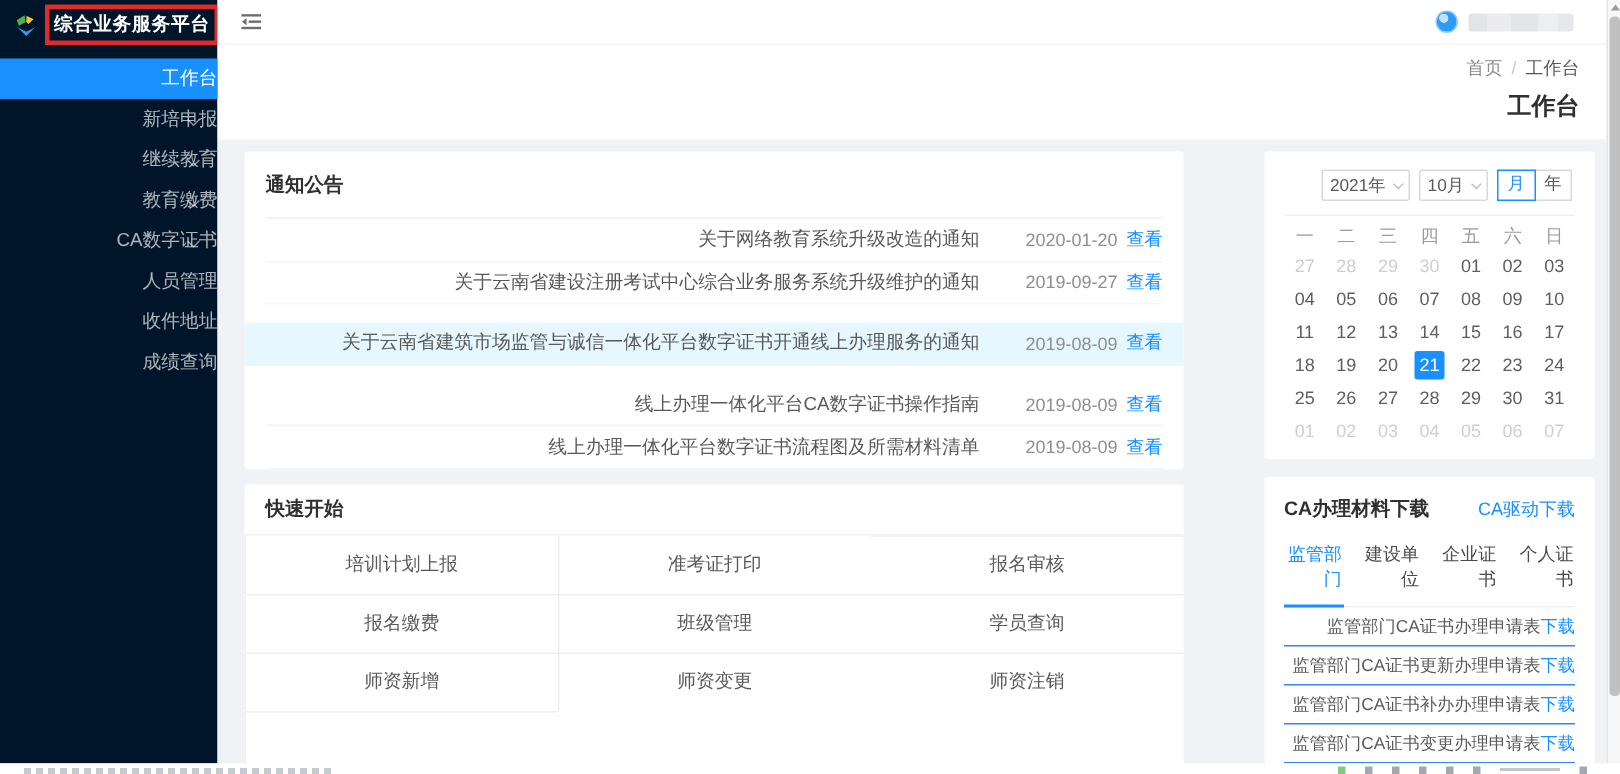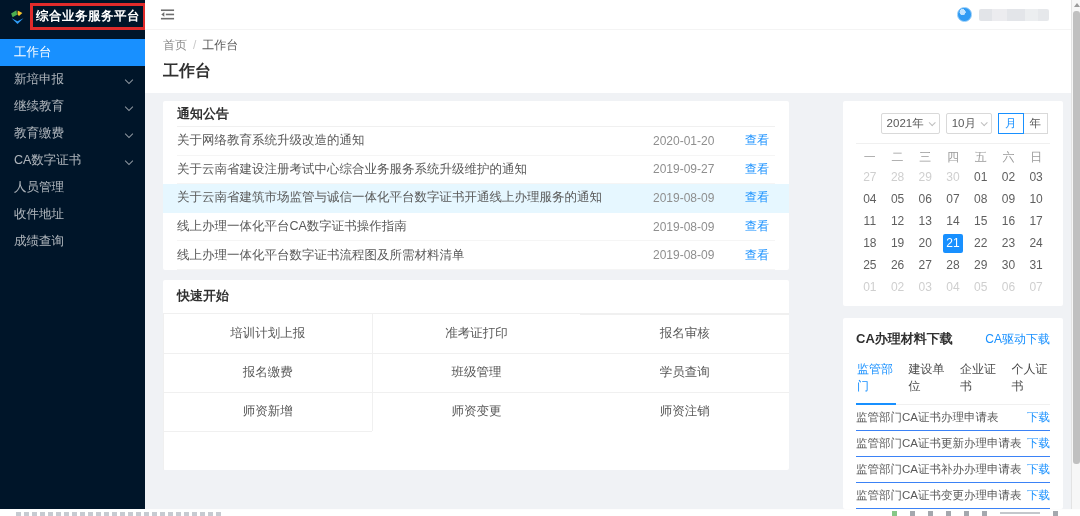--- a/index.html
+++ b/index.html
@@ -1,21 +1,21 @@
 <!DOCTYPE html>
 <html style="--accent: #1890ff; --sidebar: #001529; --hl: #e6f7ff; --bg: #f0f2f5; --anno: #e02b2b;"><head>
 <meta charset="utf-8">
 <style>
   :root{
     --accent:#1890ff; --sidebar:#001529; --hl:#e6f7ff; --bg:#f0f2f5;
     --bd:#f0f0f0; --txt:#595959; --txt2:#8c8c8c; --anno:#e02b2b;
   }
   *{box-sizing:border-box;margin:0;padding:0;font-family:"Liberation Sans","DejaVu Sans",sans-serif;}
   html,body{width:1080px;height:516px;overflow:hidden;background:#fff;}
-  .stage{position:relative;width:1080px;height:516px;overflow:hidden;}
+  .stage{position:relative;width:1080px;height:516px;overflow:hidden;text-align:right;}
   .app{position:absolute;left:0;top:0;right:0;height:509px;display:flex;background:#fff;}
 
   
   .sidebar{width:145px;background:var(--sidebar);flex:none;display:flex;flex-direction:column;}
   .logo{height:32px;display:flex;align-items:center;padding-left:9px;}
   .logo svg{flex:none;}
   .logo-text{color:#fff;font-weight:bold;font-size:12.5px;white-space:nowrap;
     border:3px solid var(--anno);padding:2px 3px;margin-left:4px;letter-spacing:.5px;}
   .menu{margin-top:7px;}
   .side-item{position:relative;height:27px;line-height:27px;padding-left:14px;font-size:12.5px;
@@ -42,23 +42,23 @@
   .page-title{margin-top:7px;font-size:16px;font-weight:bold;color:#303030;}
 
   .content{flex:1;background:var(--bg);padding:8px 8px 0 18px;display:flex;gap:10px;min-height:0;overflow:hidden;}
   .col-l{flex:1;min-width:0;display:flex;flex-direction:column;}
   .col-r{width:264px;flex:none;display:flex;flex-direction:column;padding-left:44px;}
   .card{background:#fff;border-radius:2px;}
   .card-title{font-size:13px;font-weight:bold;color:#303030;}
 
   
   .nt-card{padding:0 14px;margin-bottom:10px;}
-  .nt-head{height:26px;display:flex;align-items:center;border-bottom:1px solid var(--bd);}
+  .nt-head{height:45px;display:flex;align-items:center;border-bottom:1px solid var(--bd);}
   .nt-row{display:flex;align-items:center;height:28.6px;border-bottom:1px solid #f5f5f5;cursor:pointer;}
-  .nt-row.hl{background:var(--hl);margin:0 -14px;padding:0 14px;border-bottom-color:var(--hl);}
+  .nt-row.hl{background:var(--hl);margin:12px -14px;padding:0 14px;border-bottom-color:var(--hl);}
   .nt-title{flex:1;font-size:12.5px;color:var(--txt);white-space:nowrap;overflow:hidden;text-overflow:ellipsis;}
   .nt-date{width:92px;font-size:12px;color:#8f8f8f;flex:none;}
   .nt-view{width:30px;font-size:12px;color:var(--accent);flex:none;cursor:pointer;text-decoration:none;}
 
   
   .qs-card{margin-bottom:8px;}
   .qs-head{height:34px;display:flex;align-items:center;padding:0 14px;border-bottom:1px solid var(--bd);}
   .qs-grid{display:grid;grid-template-columns:repeat(3,1fr);}
   .qs-cell{height:39px;display:flex;align-items:center;justify-content:center;font-size:12.5px;
     color:var(--txt);cursor:pointer;}

